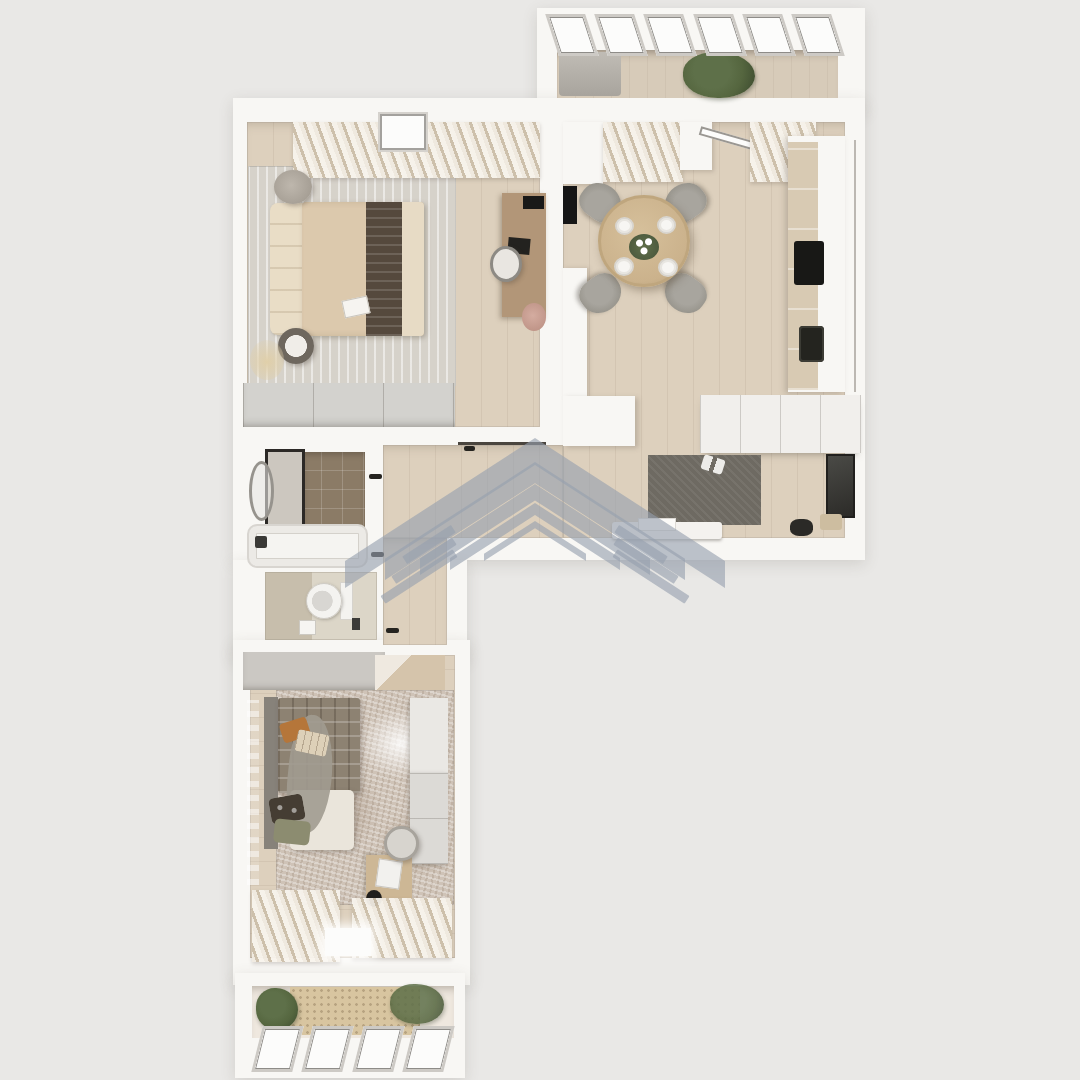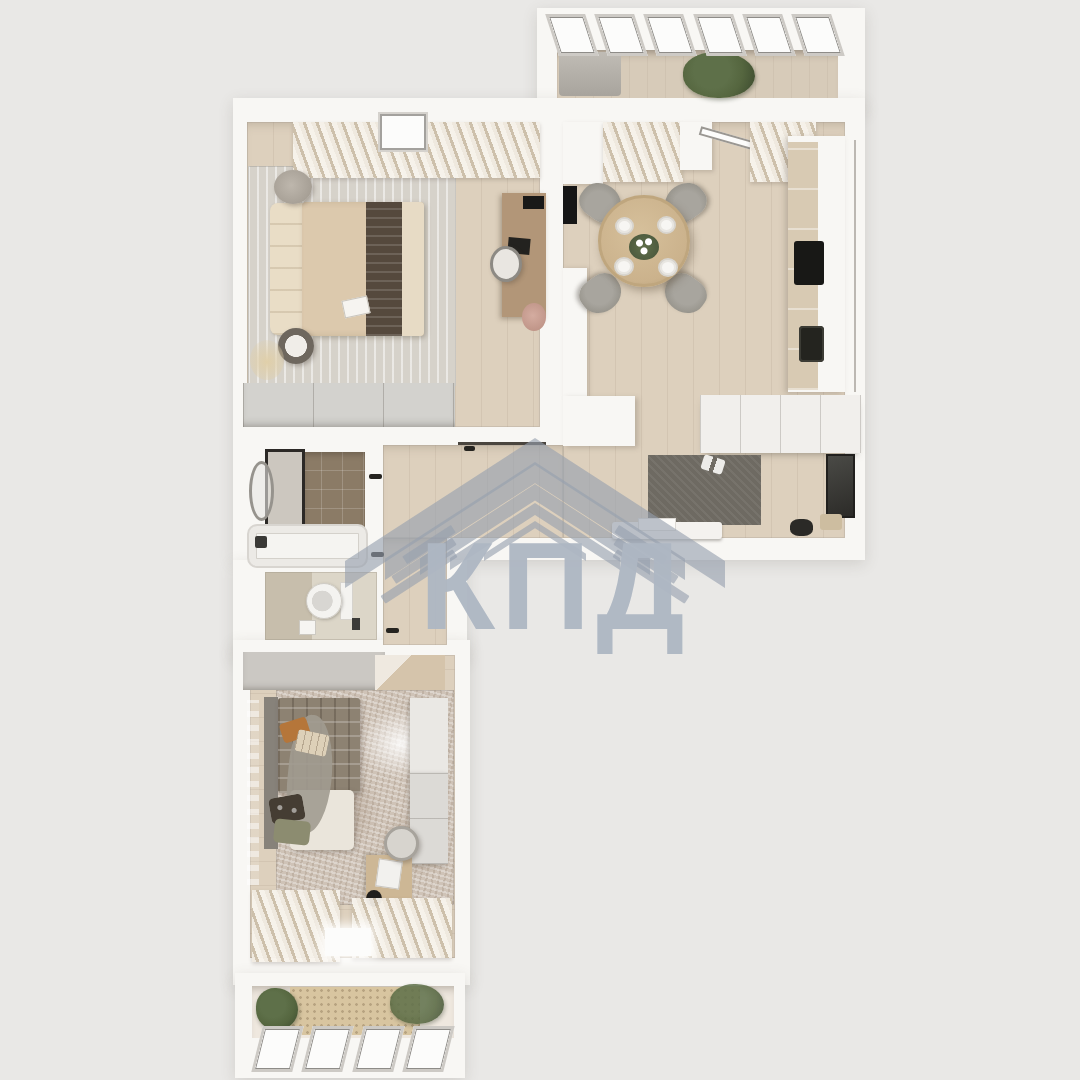--- a/index.html
+++ b/index.html
@@ -295,16 +295,15 @@
     <div class="e chev wm-c2"></div>
     <div class="e chev wm-c3"></div>
     <div class="e chev wm-c4"></div>
     <div class="e chev wm-c5"></div>
     <div class="e eave wm-el1"></div>
     <div class="e eave wm-el2"></div>
     <div class="e eave wm-el3"></div>
     <div class="e eave wm-er1"></div>
     <div class="e eave wm-er2"></div>
     <div class="e eave wm-er3"></div>
-    <div class="e wm-big">КПД</div>
   </div>
 
 </div>
 
 </body></html>

